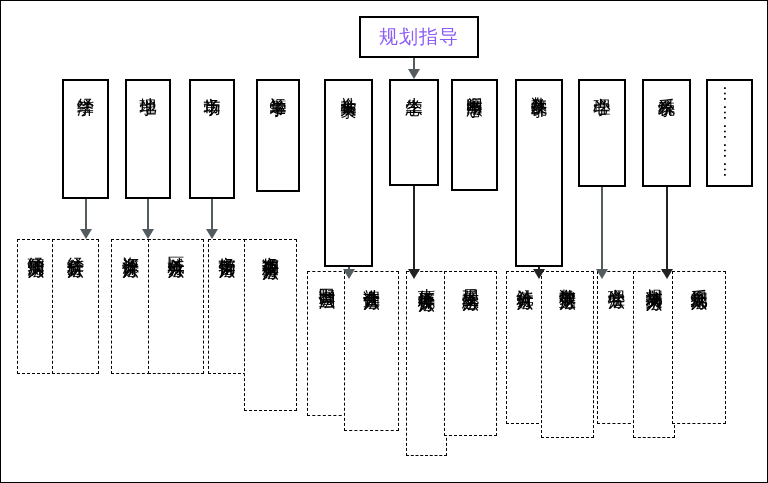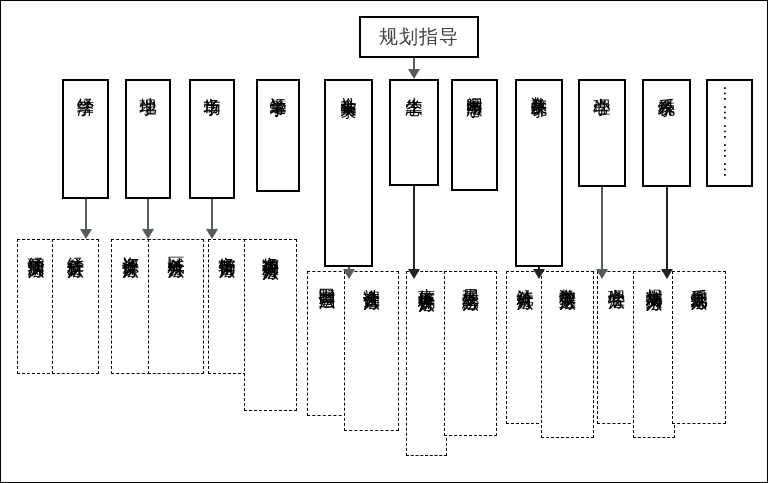--- a/index.html
+++ b/index.html
@@ -47,21 +47,21 @@
     box-sizing:border-box;
     border:2.5px solid #000000;
     background:#ffffff;
     display:flex;
     align-items:center;
     justify-content:center;
   }
   #root-box .htext{
     font-size:19px;
     letter-spacing:1px;
-    color:#404040;
+    color:#8b5cf6;
     white-space:nowrap;
   }
   
   .conn{
     position:absolute;
     background:#555c5f;
     width:2px;
   }
   .conn.dark{background:#222222;}
   .arrowhead{

